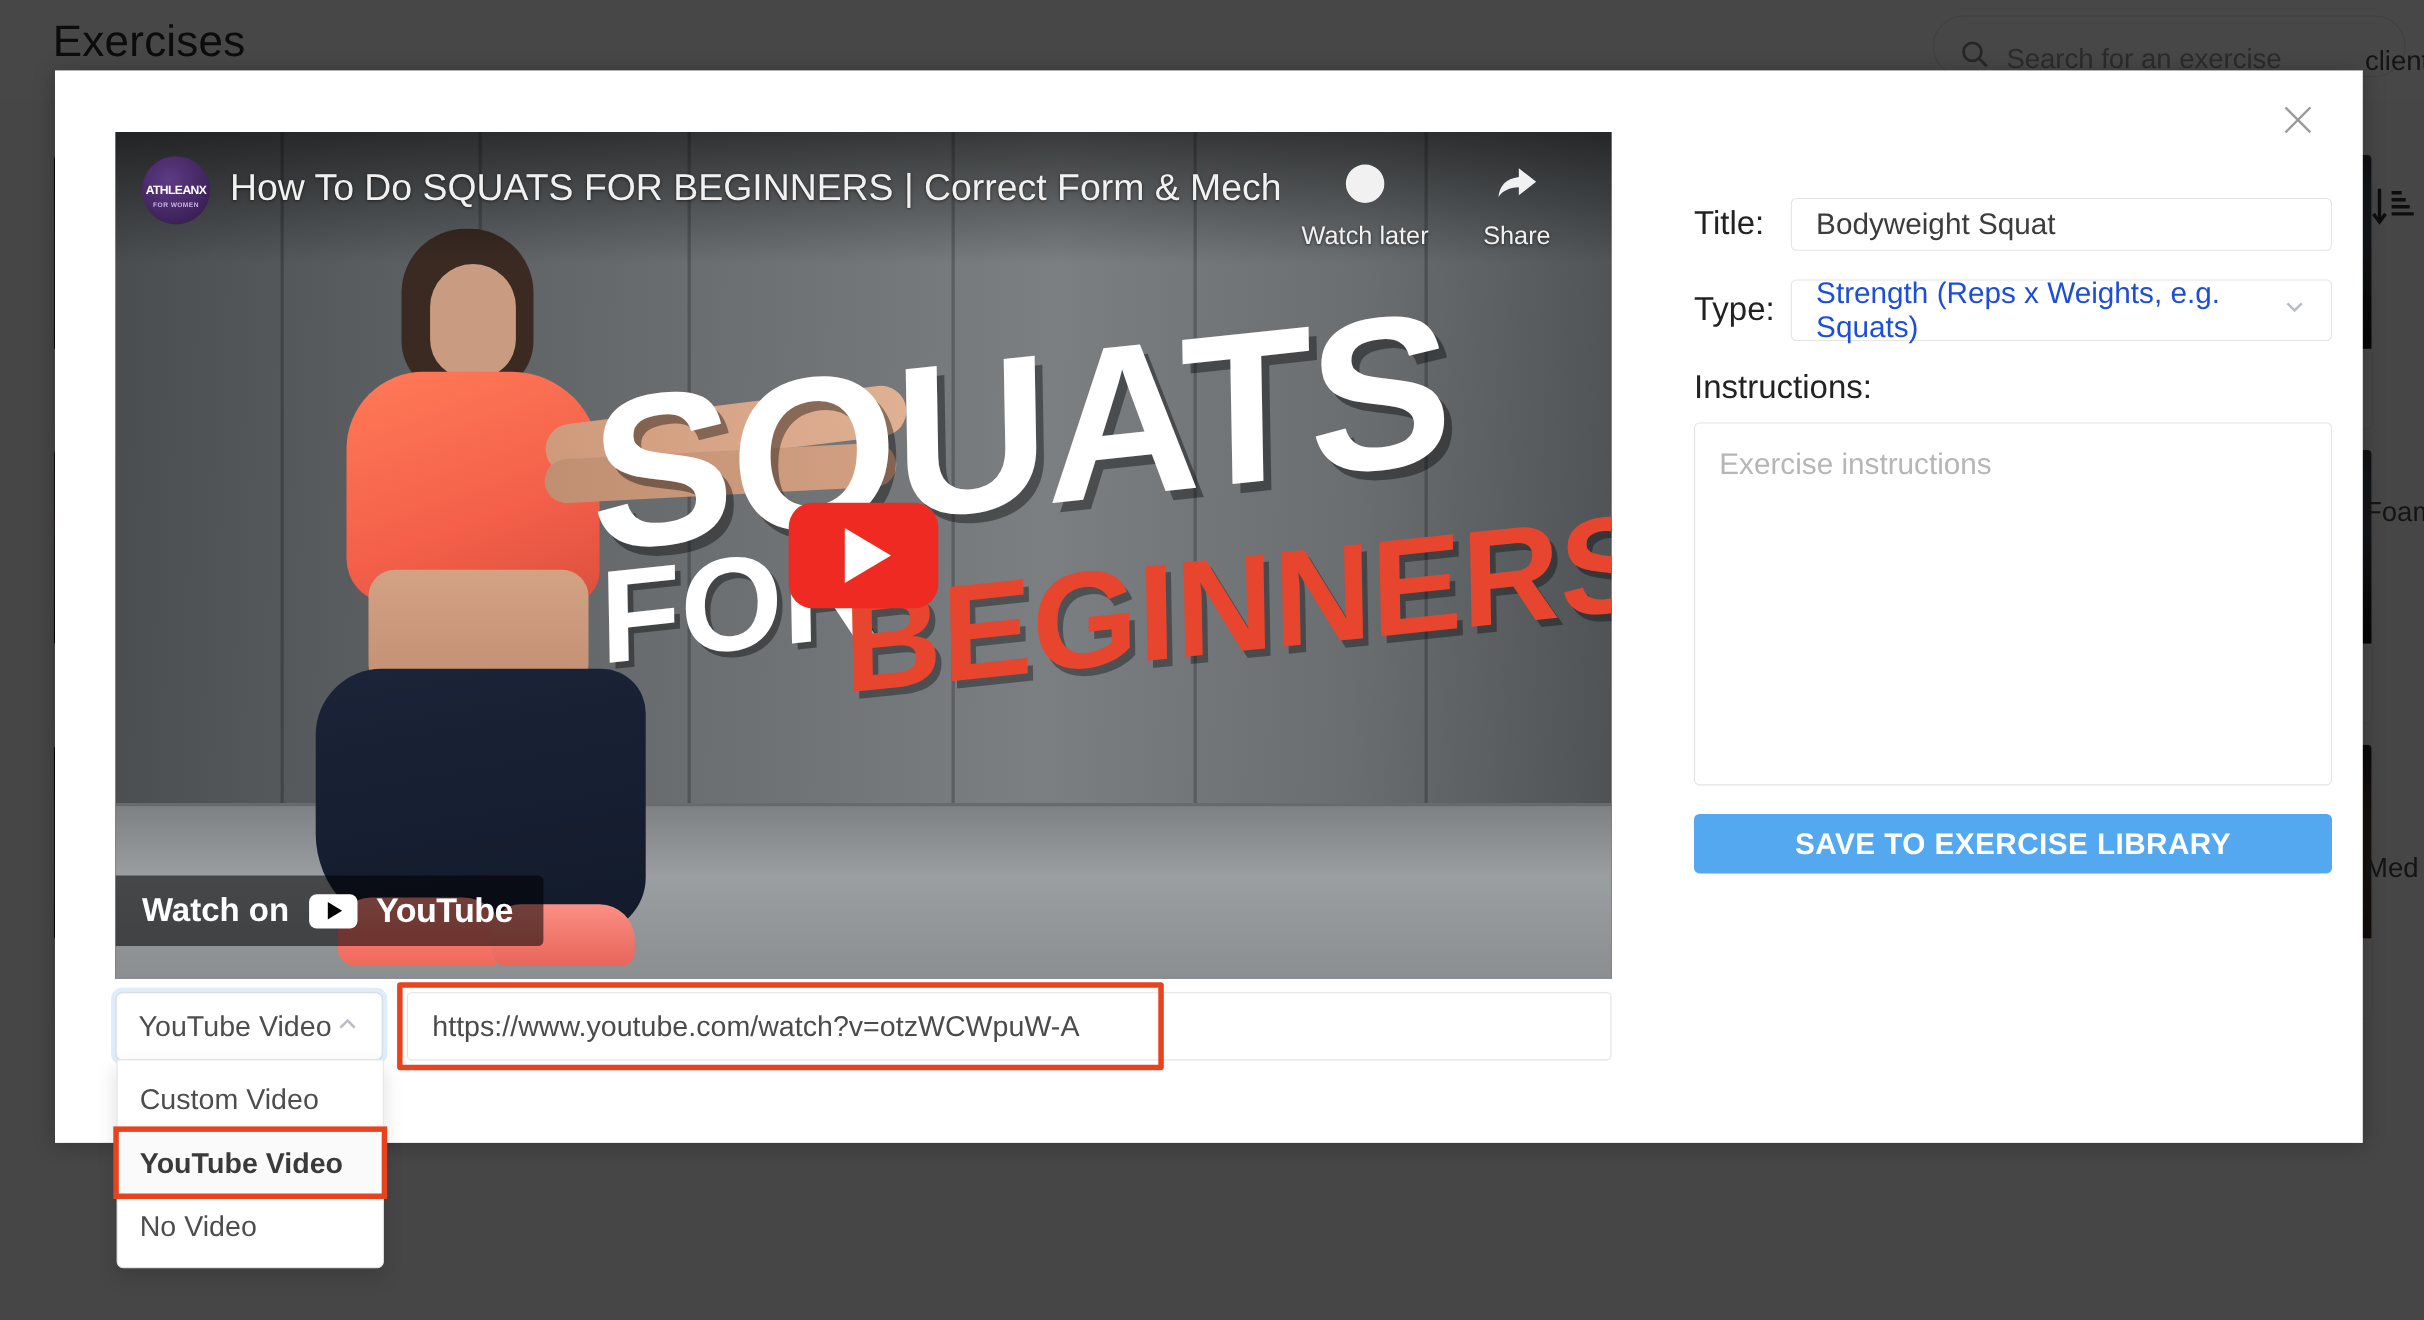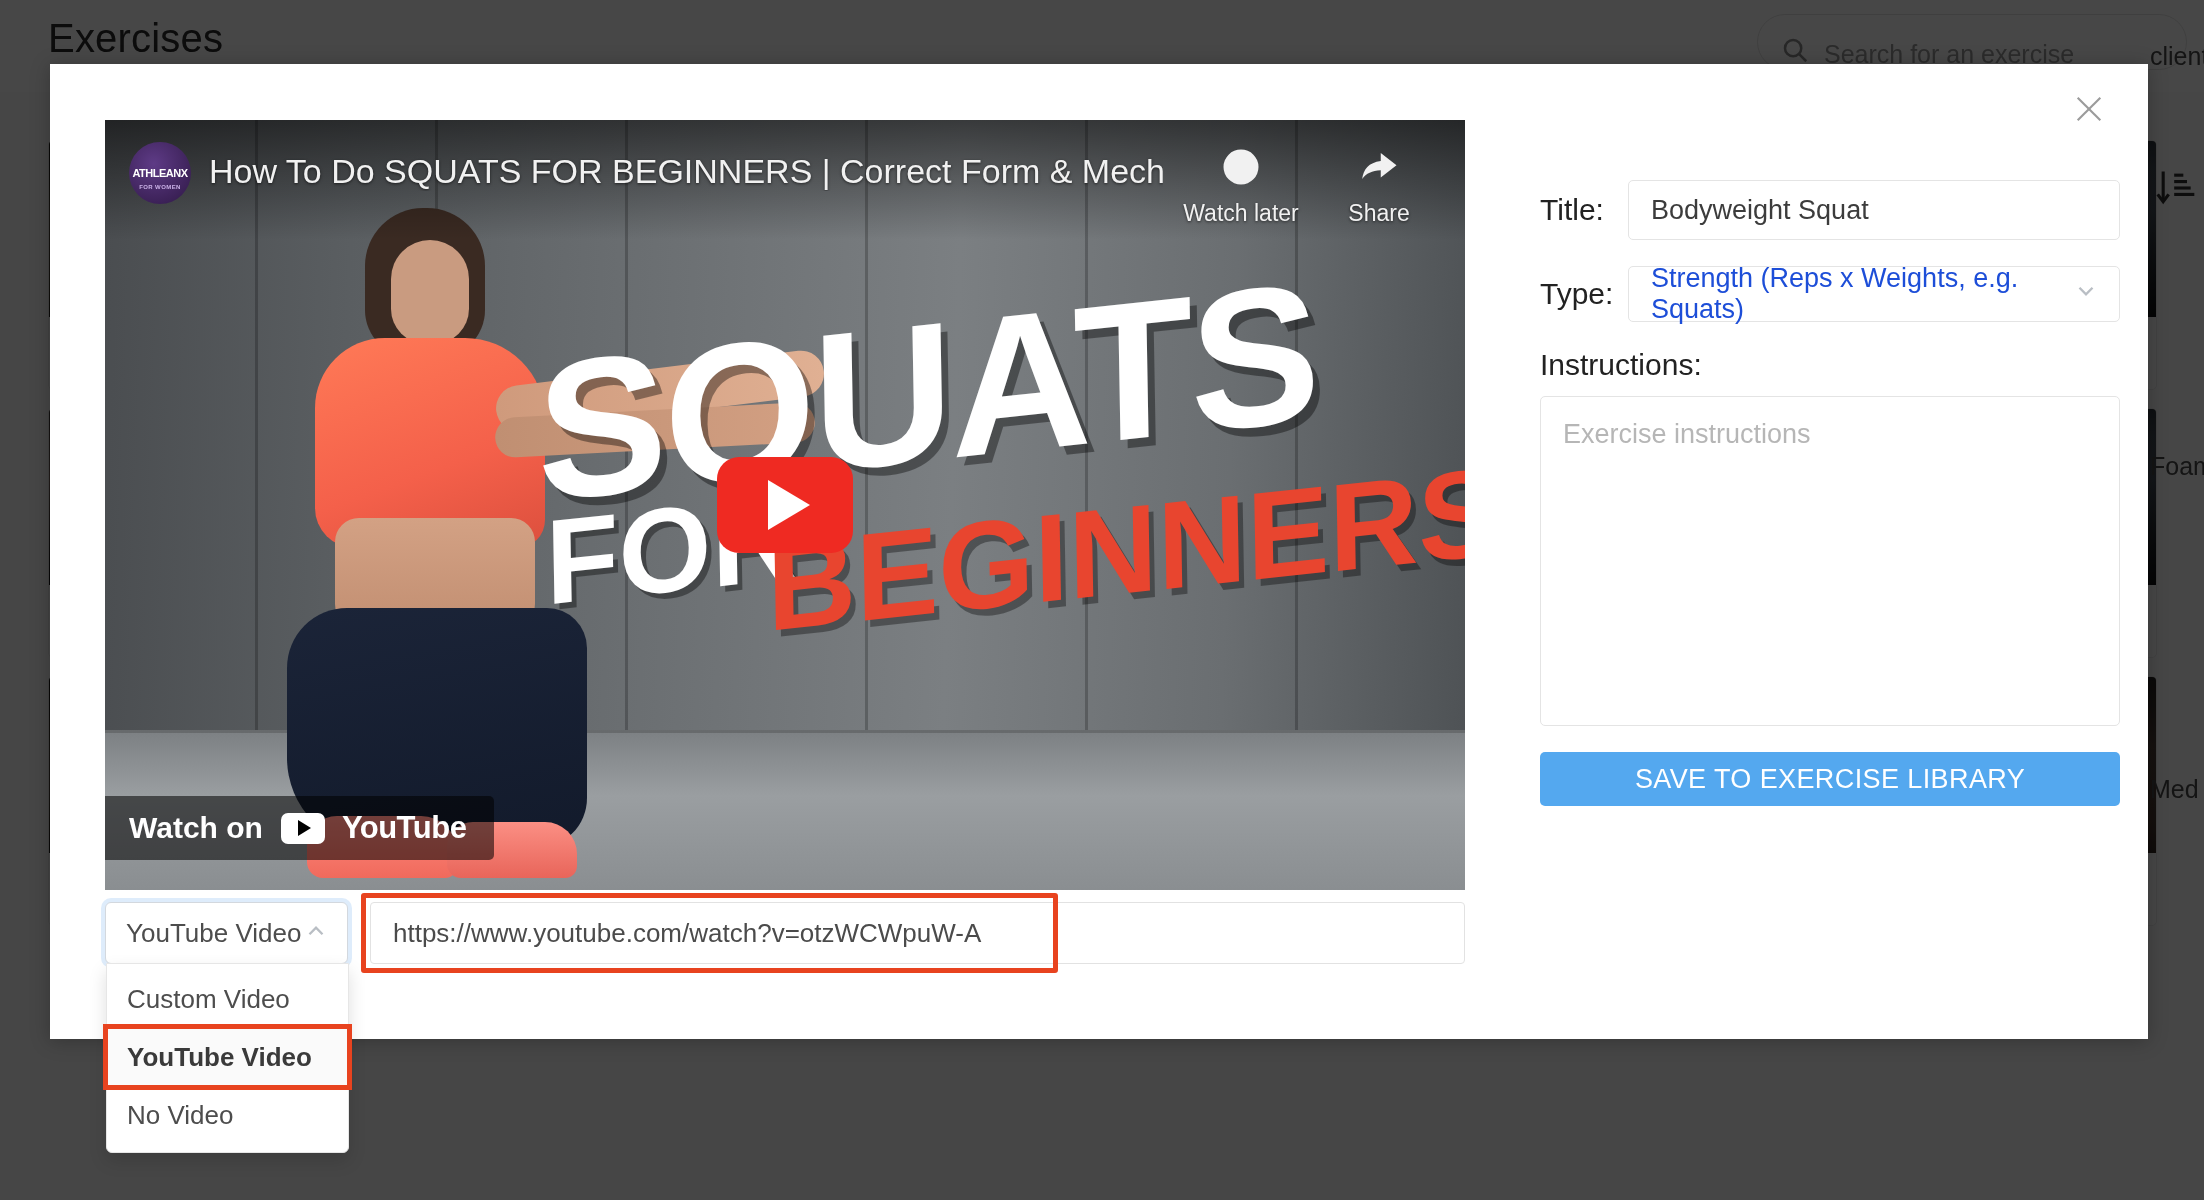--- a/index.html
+++ b/index.html
@@ -328,21 +328,21 @@
   }
 
   
   .form-col {
     position: absolute; left: 1490px; top: 116px;
     width: 580px;
   }
   .frow { display: flex; align-items: center; margin-bottom: 26px; }
   .flabel { font-size: 30px; color: #222; width: 88px; flex: 0 0 auto; }
   .finput {
-    flex: 1 1 auto; height: 60px;
+    flex: 1 1 auto; height: 48px;
     border: 1px solid #e4e4e4; border-radius: 5px; background: #fff;
     display: flex; align-items: center; padding-left: 22px;
     font-size: 27px; color: #3c3c3c;
   }
   .fselect {
     flex: 1 1 auto; height: 56px;
     border: 1px solid #e4e4e4; border-radius: 5px; background: #fff;
     display: flex; align-items: center; justify-content: space-between;
     padding: 0 20px 0 22px;
     font-size: 27px; color: #1d4ed8;
@@ -355,20 +355,21 @@
     padding: 22px 22px;
     font-size: 27px; color: #b6b6b6;
   }
   .save-btn {
     margin-top: 26px;
     width: 100%; height: 54px;
     background: #54a8ef; border-radius: 5px;
     display: flex; align-items: center; justify-content: center;
     color: #fff; font-size: 27px; letter-spacing: .4px;
     cursor: pointer;
+    font-weight: bold;
   }
 
   .chev { stroke: #b9bec4; stroke-width: 2.2; fill: none; }
 </style>
 </head>
 <body>
 
 <div id="page-root">
 
   <div class="bg-layer">

